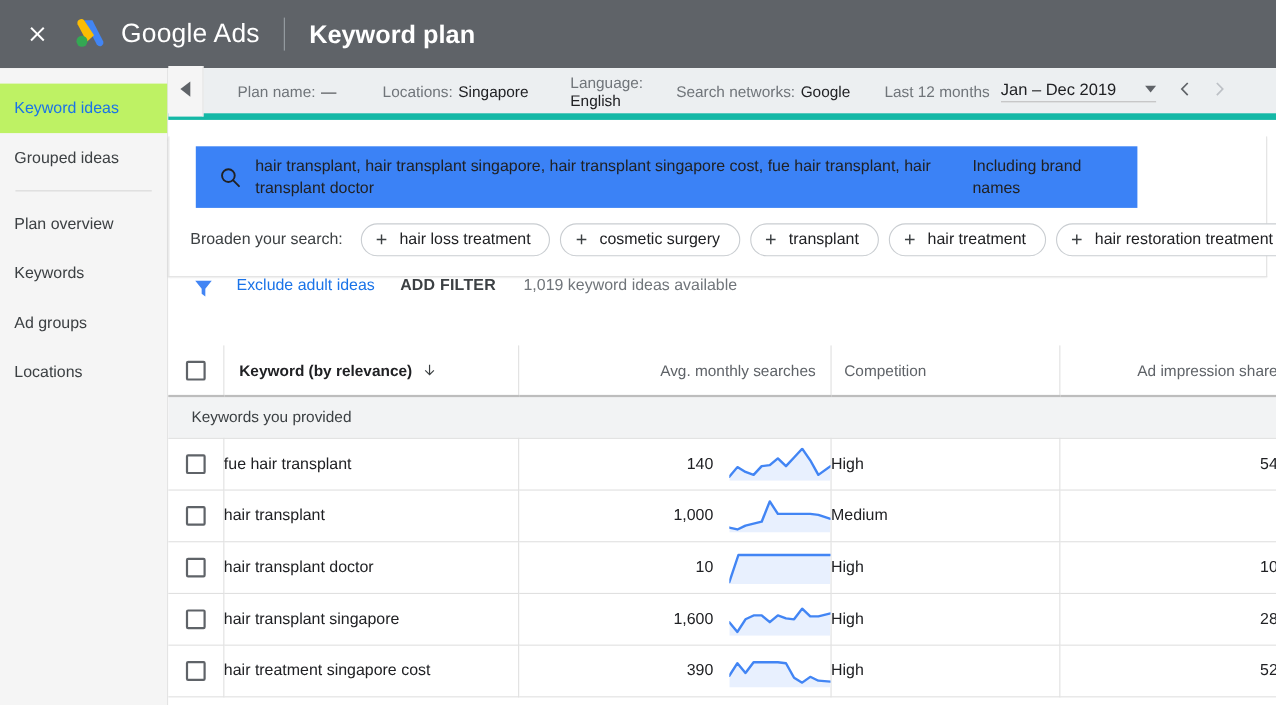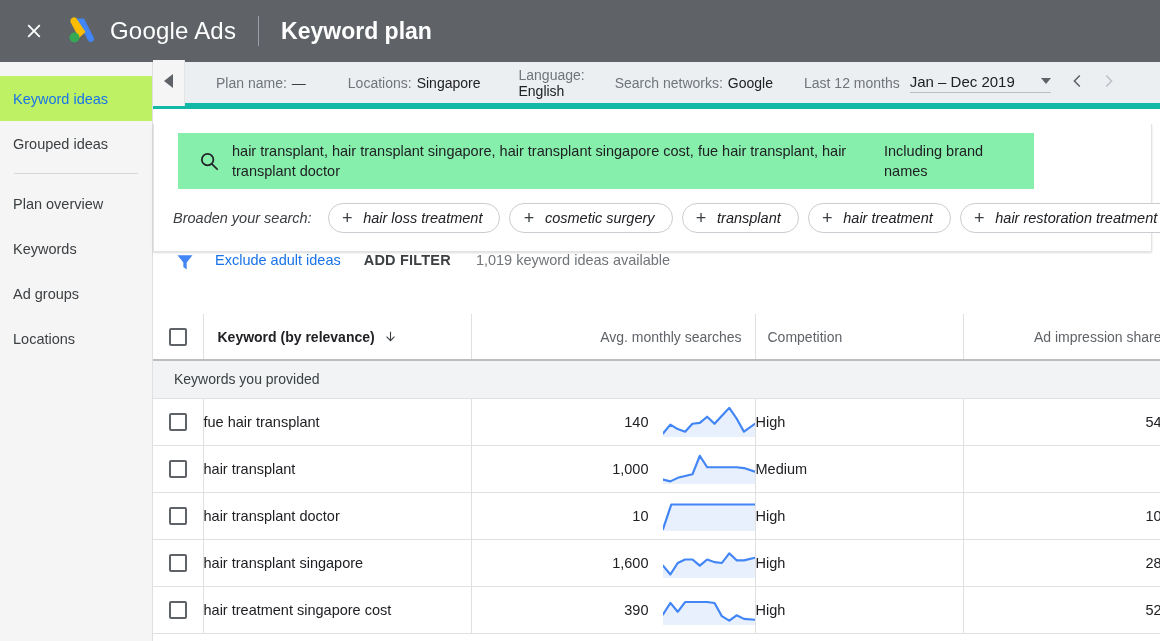--- a/index.html
+++ b/index.html
@@ -141,21 +141,21 @@
   .search-card {
     margin: 15px 8px 0 0;
     background: #ffffff;
     border: 1px solid #e3e3e3;
     border-top: none;
     box-shadow: 0 1px 2px rgba(0,0,0,.14);
     padding-bottom: 1px;
   }
   .search-row { padding: 9px 0 0 24px; }
   .search-box {
-    background: #86efac;
+    background: #3b82f6;
     height: 56px;
     display: flex;
     align-items: center;
     padding: 0 14px 0 16px;
     width: 856px;
   }
   .search-icon-wrap {
     width: 30px; flex: 0 0 30px;
     display: flex; align-items: center; justify-content: center;
     margin-right: 8px;
@@ -172,21 +172,20 @@
     width: 118px;
     margin-left: 22px;
     font-size: 14.5px;
     line-height: 20px;
     color: #202124;
   }
   .broaden-row {
     display: flex;
     align-items: center;
     padding: 14px 0 17px 19px;
-    font-style: italic;
   }
   .broaden-label {
     font-size: 14.5px;
     color: #3c4043;
     white-space: nowrap;
     margin-right: 16px;
   }
   .chip {
     display: inline-flex;
     align-items: center;

